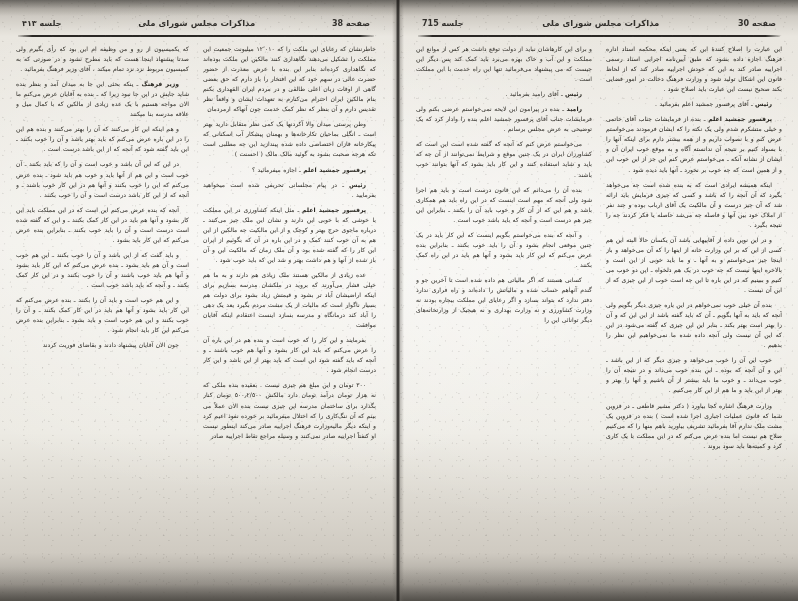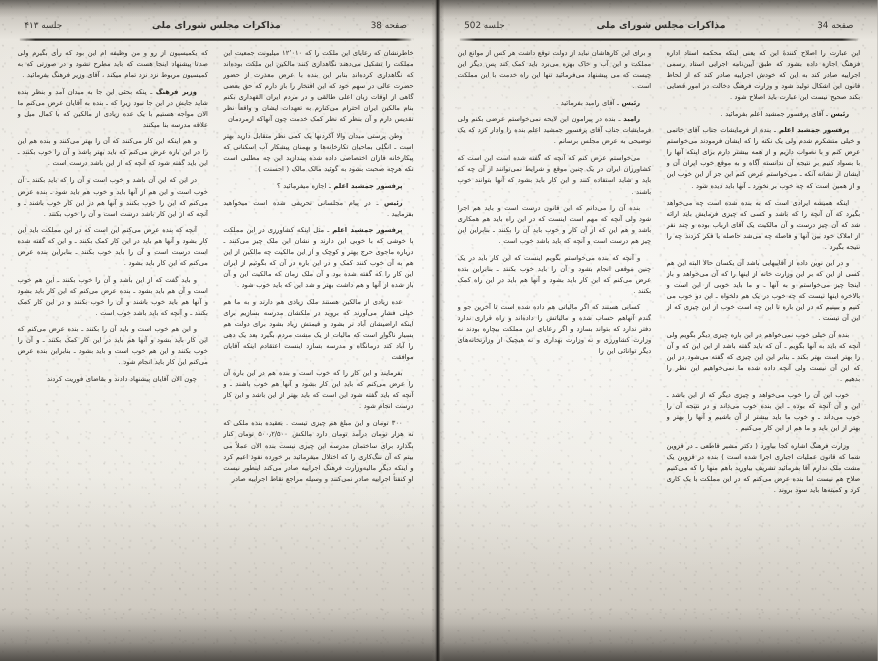--- a/index.html
+++ b/index.html
@@ -100,21 +100,21 @@
     position: relative;
     display: flex;
     align-items: baseline;
     justify-content: space-between;
     height: 15px;
     padding: 0 6px;
     color: #1b1916;
   }
   .runhead .rh-item {
     font-size: 8px;
-    font-weight: normal;
+    font-weight: bold;
     letter-spacing: .2px;
     white-space: nowrap;
     opacity: .88;
     filter: blur(.22px);
   }
   .runhead .rh-center {
     font-size: 8.5px;
     font-weight: bold;
   }
   .rule {
@@ -166,23 +166,23 @@
 </style>
 </head>
 <body>
 
 <div class="scan">
   <div class="paper-base"></div>
 
   <div class="page page-right">
     <div class="page-inner">
       <div class="runhead">
-        <span class="rh-item">صفحه 34</span>
+        <span class="rh-item">صفحه 30</span>
         <span class="rh-item rh-center">مذاکرات مجلس شورای ملی</span>
-        <span class="rh-item">جلسه 502</span>
+        <span class="rh-item">جلسه 715</span>
       </div>
       <div class="rule"></div>
 
       <div class="cols">
 
         <div class="col col-a">
           <p class="para">این عبارت را اصلاح کنندهٔ این که یعنی اینکه محکمه استاد اداره فرهنگ اجازه داده بشود که طبق آیین‌نامه اجرایی اسناد رسمی اجراییه صادر کند به این که خودش اجراییه صادر کند که از لحاظ قانون این اشکال تولید شود و وزارت فرهنگ دخالت در امور قضایی بکند صحیح نیست این عبارت باید اصلاح شود .</p>
           <p class="para indent">
             <span class="speaker">رئیس</span>
             <span>ـ آقای پرفسور جمشید اعلم بفرمائید .</span>

